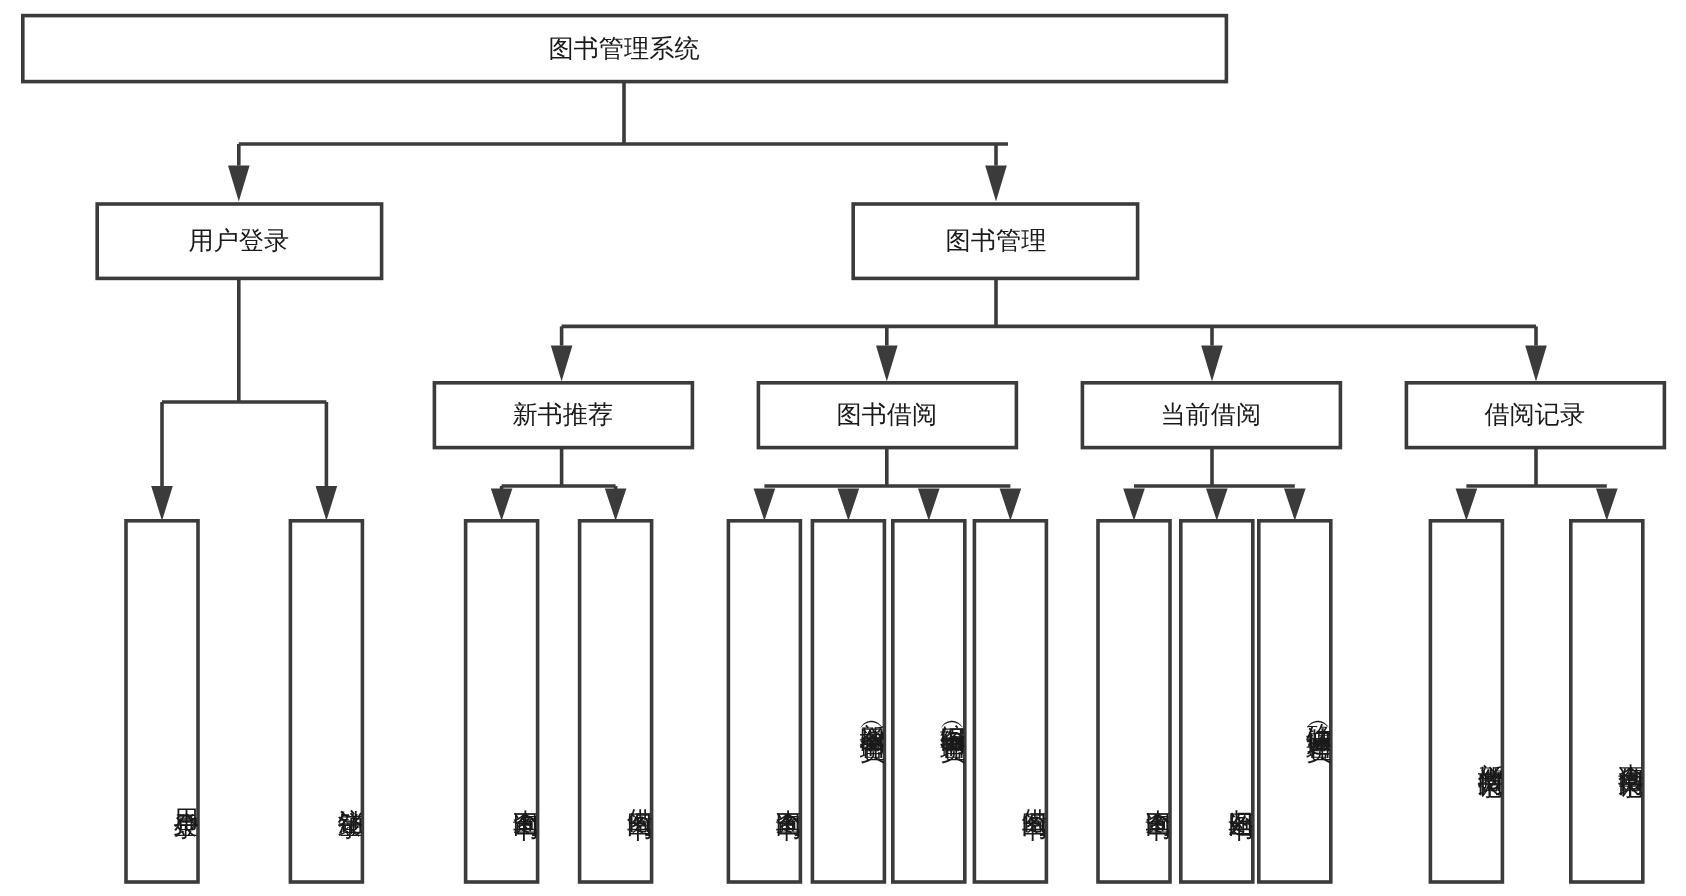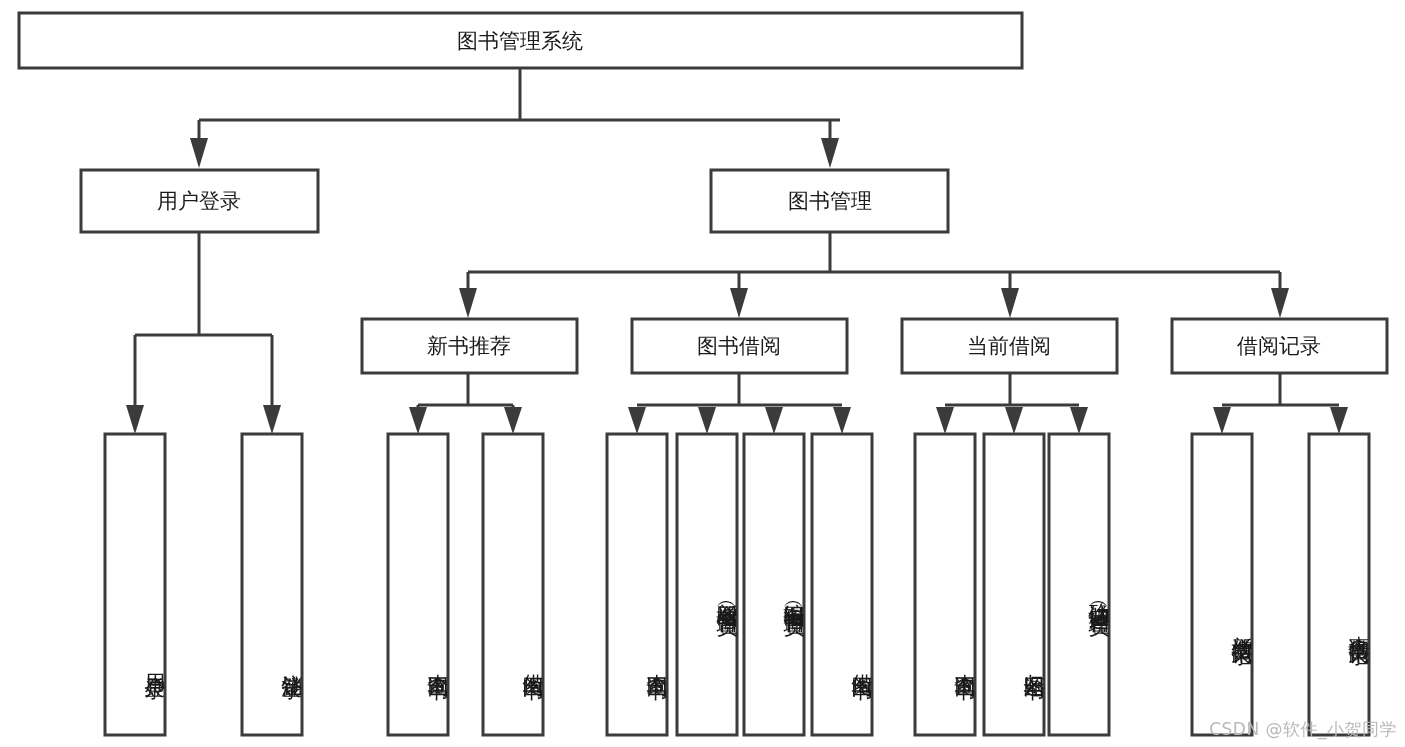--- a/index.html
+++ b/index.html
@@ -183,14 +183,13 @@
   <div class="node-label-v" style="left:607px; top:434px; width:60px; height:301px; padding-top:76px;">查询图书</div>
   <div class="node-label-v" style="left:677px; top:434px; width:60px; height:301px; padding-top:10px;">新增图书（管理员）</div>
   <div class="node-label-v" style="left:744px; top:434px; width:60px; height:301px; padding-top:10px;">编辑图书（管理员）</div>
   <div class="node-label-v" style="left:812px; top:434px; width:60px; height:301px; padding-top:76px;">借阅图书</div>
   <div class="node-label-v" style="left:915px; top:434px; width:60px; height:301px; padding-top:76px;">查询图书</div>
   <div class="node-label-v" style="left:984px; top:434px; width:60px; height:301px; padding-top:76px;">归还图书</div>
   <div class="node-label-v" style="left:1049px; top:434px; width:60px; height:301px; padding-top:10px;">确认归还（管理员）</div>
   <div class="node-label-v" style="left:1192px; top:434px; width:60px; height:301px; padding-top:40px;">新增借阅记录</div>
   <div class="node-label-v" style="left:1309px; top:434px; width:60px; height:301px; padding-top:40px;">查询借阅记录</div>
 
-  <div class="watermark">CSDN @软件_小贺同学</div>
 </div>
 
 </body></html>

